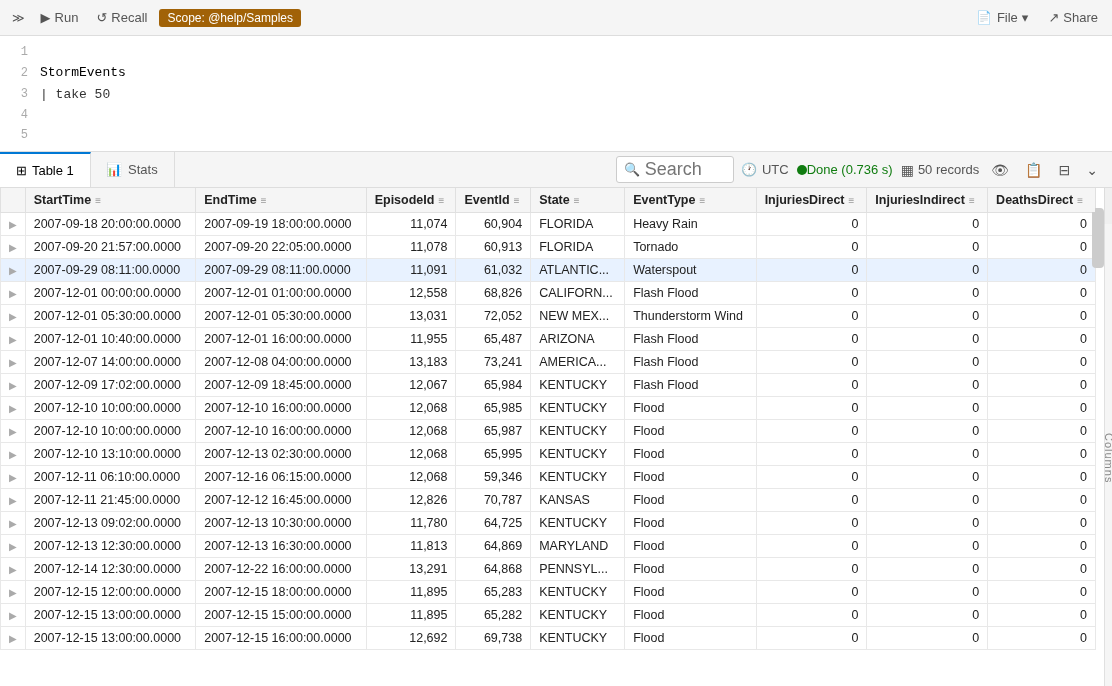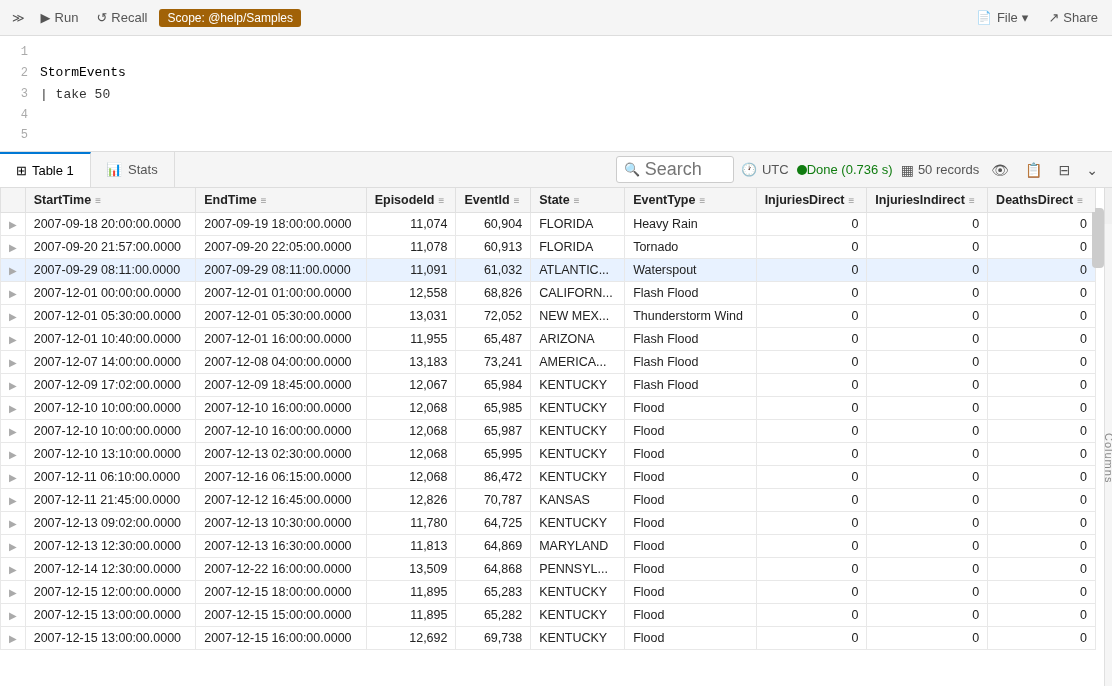--- a/index.html
+++ b/index.html
@@ -359,21 +359,21 @@
               <td>Flood</td>
               <td class="num-cell">0</td>
               <td class="num-cell">0</td>
               <td class="num-cell">0</td>
             </tr>
             <tr>
               <td style="color: rgb(170, 170, 170); font-size: 10px; cursor: pointer; text-align: center;">▶</td>
               <td>2007-12-11 06:10:00.0000</td>
               <td>2007-12-16 06:15:00.0000</td>
               <td class="num-cell">12,068</td>
-              <td class="num-cell">86,472</td>
+              <td class="num-cell">59,346</td>
               <td>KENTUCKY</td>
               <td>Flood</td>
               <td class="num-cell">0</td>
               <td class="num-cell">0</td>
               <td class="num-cell">0</td>
             </tr>
             <tr>
               <td style="color: rgb(170, 170, 170); font-size: 10px; cursor: pointer; text-align: center;">▶</td>
               <td>2007-12-11 21:45:00.0000</td>
               <td>2007-12-12 16:45:00.0000</td>
@@ -406,21 +406,21 @@
               <td>MARYLAND</td>
               <td>Flood</td>
               <td class="num-cell">0</td>
               <td class="num-cell">0</td>
               <td class="num-cell">0</td>
             </tr>
             <tr>
               <td style="color: rgb(170, 170, 170); font-size: 10px; cursor: pointer; text-align: center;">▶</td>
               <td>2007-12-14 12:30:00.0000</td>
               <td>2007-12-22 16:00:00.0000</td>
-              <td class="num-cell">13,509</td>
+              <td class="num-cell">13,291</td>
               <td class="num-cell">64,868</td>
               <td>PENNSYL...</td>
               <td>Flood</td>
               <td class="num-cell">0</td>
               <td class="num-cell">0</td>
               <td class="num-cell">0</td>
             </tr>
             <tr>
               <td style="color: rgb(170, 170, 170); font-size: 10px; cursor: pointer; text-align: center;">▶</td>
               <td>2007-12-15 12:00:00.0000</td>

